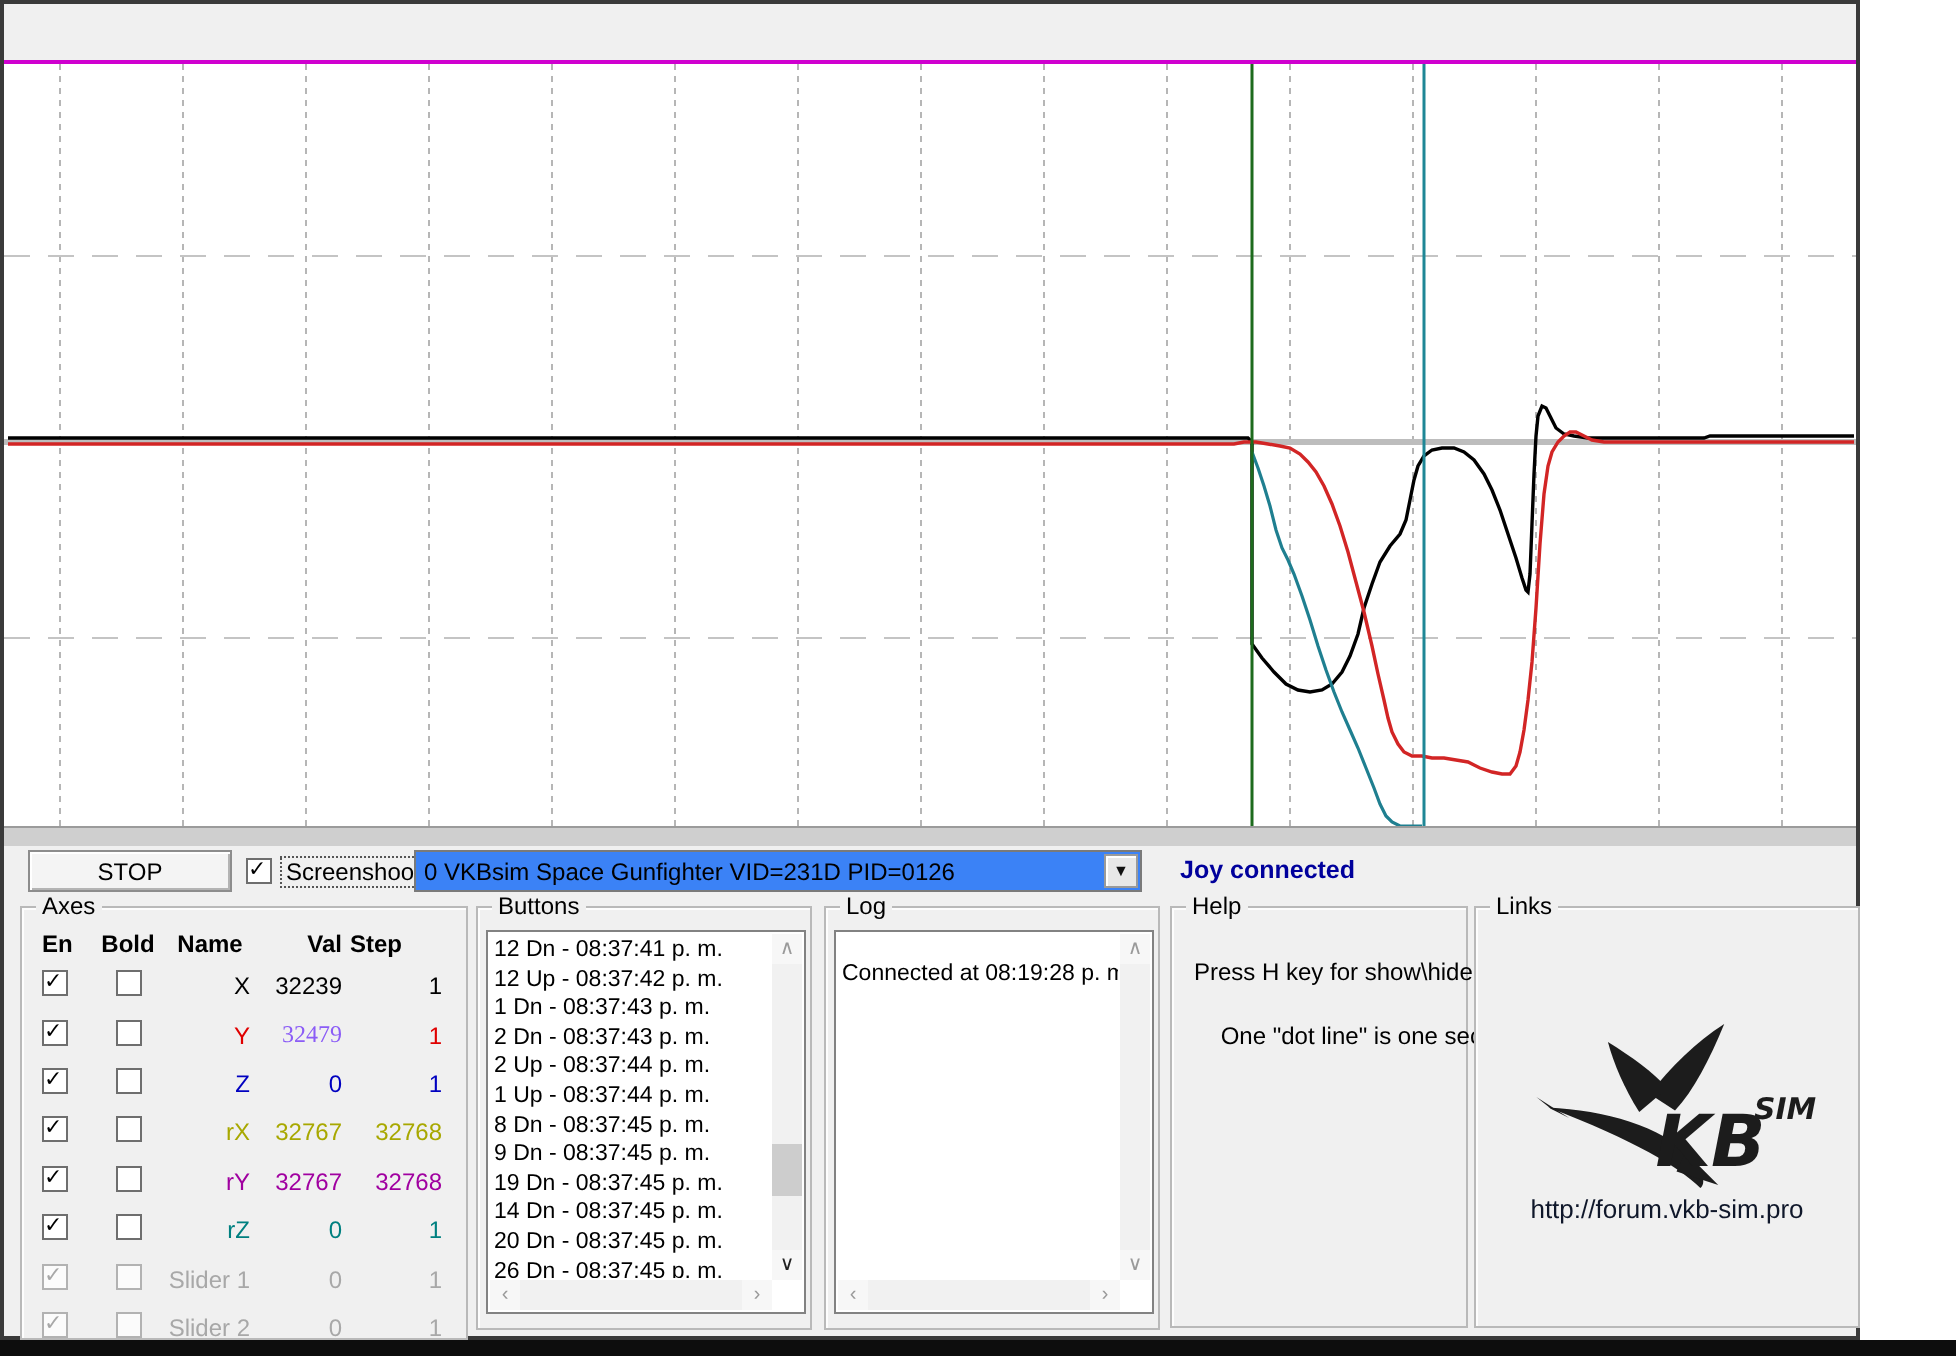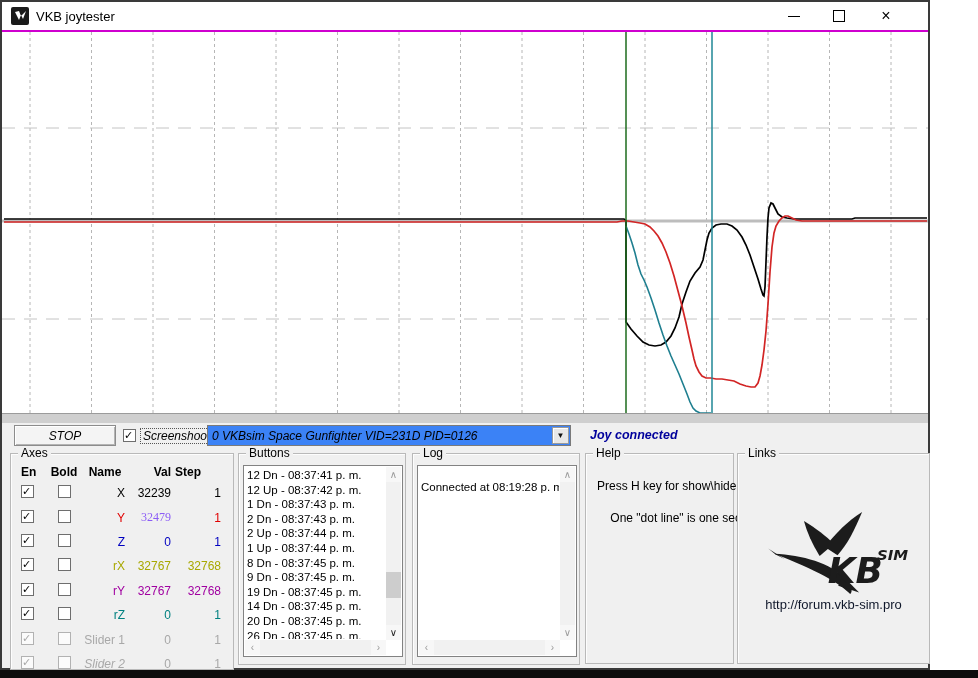--- a/index.html
+++ b/index.html
@@ -20,21 +20,21 @@
   .btn-min{left:772px;} .btn-max{left:817px;} .btn-close{left:864px;}
   .glyph-min{width:12px;height:0;border-top:1px solid #000;display:block;}
   .glyph-max{width:10px;height:10px;border:1px solid #000;display:block;}
   .glyph-close{font-size:16px;color:#000;line-height:1;}
   
   .magenta-line{position:absolute;left:0px;top:28px;width:926px;height:2px;background:#cf00cf;}
   .chart{position:absolute;left:0px;top:30px;width:926px;height:381px;background:#ffffff;}
   .chart svg{display:block;}
   .chart-sep{position:absolute;left:0px;top:411px;width:926px;height:10px;background:#cfcfcf;border-top:1px solid #9b9b9b;box-sizing:border-box;}
   
-  .toolbar{position:absolute;left:0;top:421px;width:764px;height:28px;font-style:italic;}
+  .toolbar{position:absolute;left:0;top:421px;width:764px;height:28px;}
   .stop-btn{position:absolute;left:12px;top:2px;width:102px;height:21px;background:#f4f4f4;
     border:1px solid #8c8c8c;box-shadow:inset 1px 1px 0 #ffffff,inset -1px -1px 0 #b4b4b4;
     font-size:12px;text-align:center;line-height:20px;color:#000;box-sizing:border-box;}
   .cb{display:inline-block;width:13px;height:13px;background:#fff;border:1px solid #6e6e6e;
     box-sizing:border-box;position:relative;font-size:12px;line-height:10px;color:#000;text-align:center;}
   .cb.checked::after{content:"✓";position:absolute;left:0px;top:0px;font-weight:bold;font-size:11px;}
   .cb.dis{border-color:#b2b2b2;color:#a8a8a8;background:#fbfbfb;}
   .cb.dis.checked::after{color:#a8a8a8;}
   .shoot-cb{position:absolute;left:121px;top:6px;}
   .shoot-label{position:absolute;left:138px;top:5px;font-size:12px;border:1px dotted #555;padding:0 2px;}
@@ -81,36 +81,20 @@
   .help-text{position:absolute;left:11px;top:24px;font-size:12px;color:#000;line-height:16px;white-space:pre;}
   .links-logo{position:absolute;left:26px;top:58px;width:150px;height:82px;}
   .links-url{position:absolute;left:0;top:143px;width:100%;text-align:center;font-size:13px;color:#0f172a;}
   .black-strip{position:absolute;left:0;top:670px;width:978px;height:8px;background:#0d0d0d;}
 </style>
 </head>
 <body>
 
 <div class="window">
 
-  <div class="titlebar">
-    <svg class="app-icon" viewBox="0 0 18 18">
-      <rect x="0" y="0" width="18" height="18" rx="2" fill="#1a1a1a"></rect>
-      <path d="M4,5 L8,13 L10,8 L12,12 L15,4 L10,9 L8,4 Z" fill="#ffffff"></path>
-    </svg>
-    <div class="title-text">VKB joytester</div>
-    <div class="winbtn btn-min">
-        <span class="glyph-min"></span>
-      </div>
-    <div class="winbtn btn-max">
-        <span class="glyph-max"></span>
-      </div>
-    <div class="winbtn btn-close">
-        <span class="glyph-close">×</span>
-      </div>
-  </div>
 
   <div class="magenta-line"></div>
   <div class="chart">
     <svg id="chart-svg" width="926" height="381">
         <line x1="28" y1="0" x2="28" y2="381" stroke="#b6b6b6" stroke-width="1" stroke-dasharray="3,3"></line>
         <line x1="89.5" y1="0" x2="89.5" y2="381" stroke="#b6b6b6" stroke-width="1" stroke-dasharray="3,3"></line>
         <line x1="151" y1="0" x2="151" y2="381" stroke="#b6b6b6" stroke-width="1" stroke-dasharray="3,3"></line>
         <line x1="212.5" y1="0" x2="212.5" y2="381" stroke="#b6b6b6" stroke-width="1" stroke-dasharray="3,3"></line>
         <line x1="274" y1="0" x2="274" y2="381" stroke="#b6b6b6" stroke-width="1" stroke-dasharray="3,3"></line>
         <line x1="335.5" y1="0" x2="335.5" y2="381" stroke="#b6b6b6" stroke-width="1" stroke-dasharray="3,3"></line>
@@ -201,21 +185,21 @@
         <div class="ax-row">
           <span><span class="cb checked dis"></span></span>
           <span style="text-align:center"><span class="cb dis"></span></span>
           <span class="c-name" style="color: rgb(168, 168, 168);">Slider 1</span>
           <span class="c-val" style="color: rgb(168, 168, 168);">0</span>
           <span class="c-step" style="color: rgb(168, 168, 168);">1</span>
         </div>
         <div class="ax-row">
           <span><span class="cb checked dis"></span></span>
           <span style="text-align:center"><span class="cb dis"></span></span>
-          <span class="c-name" style="color: rgb(168, 168, 168); font-style: italic;">Slider 2</span>
+          <span class="c-name" style="color: rgb(168, 168, 168);">Slider 2</span>
           <span class="c-val" style="color: rgb(168, 168, 168);">0</span>
           <span class="c-step" style="color: rgb(168, 168, 168);">1</span>
         </div>
       </div>
   </div>
 
   <div class="group g-buttons">
     <span class="gtitle">Buttons</span>
     <div class="listbox">
       <div class="list-content" id="buttons-list">

